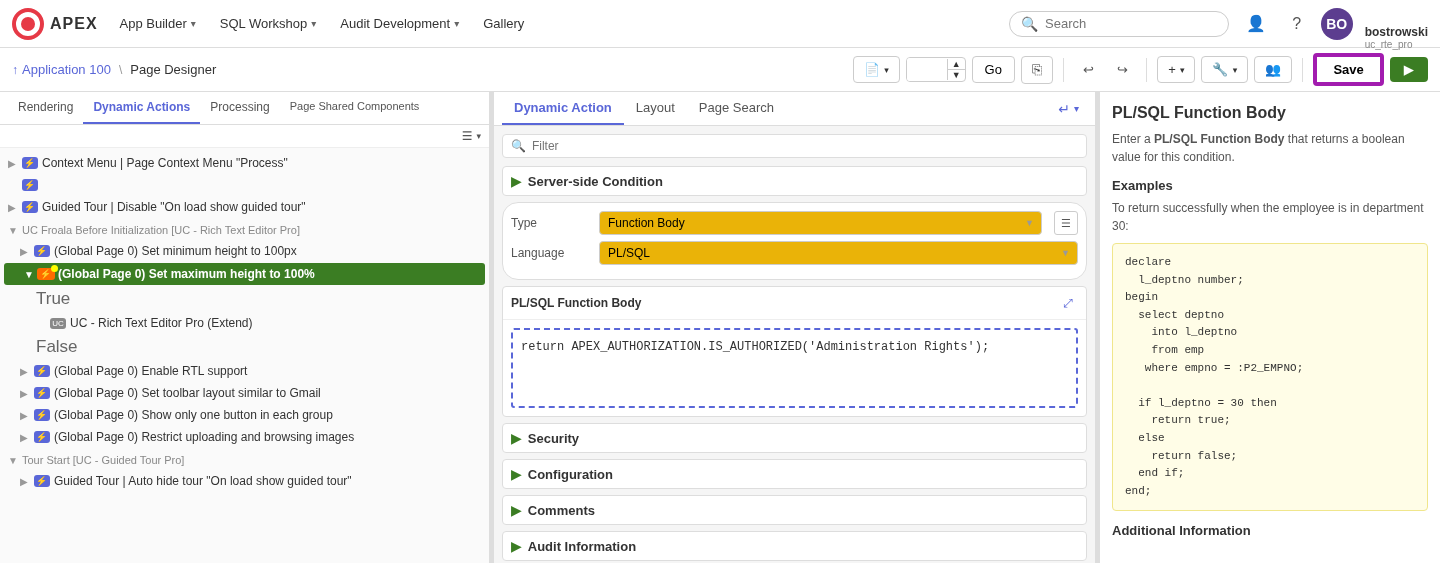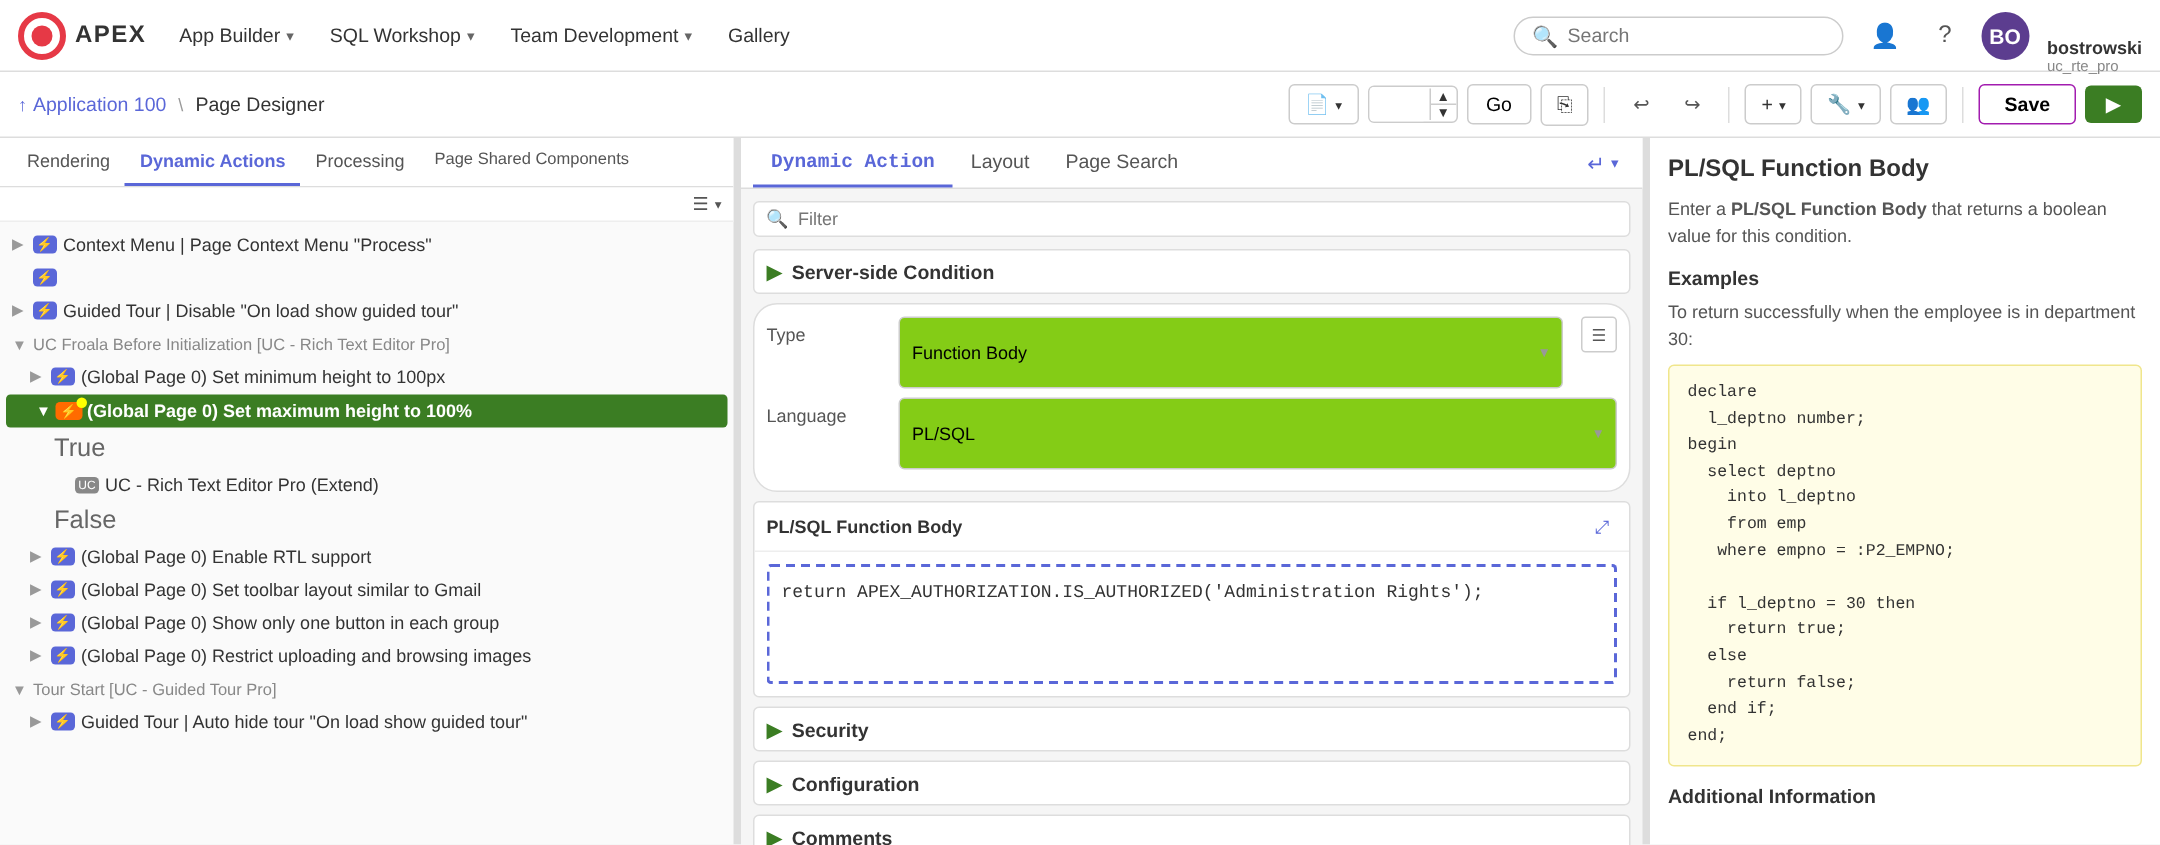--- a/index.html
+++ b/index.html
@@ -61,21 +61,21 @@
     .toolbar-go-btn {
       padding: 5px 12px; border: 1px solid #ccc; border-radius: 4px;
       background: #fff; cursor: pointer; font-size: 13px;
     }
     .toolbar-undo-btn {
       width: 28px; height: 28px; display: flex; align-items: center; justify-content: center;
       border-radius: 4px; cursor: pointer; color: #555;
     }
     .toolbar-divider { width: 1px; height: 24px; background: #ddd; margin: 0 4px; }
     .save-btn {
-      padding: 5px 16px; border: 1px solid #a21caf; border-radius: 4px;
+      padding: 5px 16px; border: 4px solid #a21caf; border-radius: 4px;
       background: #fff; cursor: pointer; font-size: 13px; font-weight: 600;
     }
     .run-btn {
       padding: 5px 14px; border-radius: 4px; background: #3b7d23;
       border: none; cursor: pointer; color: #fff;
     }
 
     
     .main-layout { display: flex; height: calc(563px - 48px - 44px); }
 
@@ -99,21 +99,21 @@
     .tree-label { flex: 1; font-size: 12px; }
     .tree-section { padding: 4px 8px; font-size: 11px; color: #888; display: flex; align-items: center; gap: 4px; margin-top: 2px; }
     .tree-true-false { padding: 3px 8px 3px 36px; font-size: 17px; color: #666; }
 
     
     .middle-panel { flex: 1; display: flex; flex-direction: column; background: #f5f5f5; border-right: 1px solid #ddd; min-width: 0; }
     .middle-tabs { display: flex; background: #fff; border-bottom: 1px solid #ddd; padding: 0 8px; align-items: center; }
     .middle-tab {
       padding: 8px 12px; font-size: 13px; cursor: pointer; color: #555; border-bottom: 2px solid transparent;
     }
-    .middle-tab.active { color: #5a67d8; border-bottom-color: #5a67d8; font-weight: 600; font-family: Liberation Mono, monospace; }
+    .middle-tab.active { color: #5a67d8; border-bottom-color: #5a67d8; font-weight: 600; }
     .middle-tab-spacer { flex: 1; }
     .middle-tab-action { display: flex; align-items: center; gap: 4px; color: #5a67d8; cursor: pointer; padding: 4px 8px; }
 
     .middle-content { flex: 1; overflow-y: auto; padding: 8px; }
 
     .filter-bar {
       display: flex; align-items: center; border: 1px solid #ddd; border-radius: 4px;
       background: #fff; padding: 4px 8px; gap: 6px; margin-bottom: 8px;
     }
     .filter-bar input { border: none; outline: none; font-size: 12px; flex: 1; }
@@ -123,22 +123,22 @@
       display: flex; align-items: center; gap: 6px; padding: 6px 8px;
       background: #fff; border: 1px solid #ddd; border-radius: 4px; margin-bottom: 6px; cursor: pointer;
     }
     .section-title { font-size: 13px; font-weight: 600; }
 
     .form-section { background: #fff; border: 1px solid #ddd; border-radius: 16px; padding: 8px; margin-bottom: 6px; }
     .form-row { display: flex; align-items: flex-start; gap: 8px; margin-bottom: 6px; }
     .form-label { width: 80px; font-size: 12px; color: #555; padding-top: 5px; flex-shrink: 0; }
     .form-select-wrapper { position: relative; flex: 1; }
     .form-select-wrapper select {
-      width: 100%; border: 1px solid #ccc; border-radius: 4px; padding: 16px 8px;
-      font-size: 12px; background: #84cc16; appearance: none; cursor: pointer;
+      width: 100%; border: 1px solid #ccc; border-radius: 4px; padding: 4px 8px;
+      font-size: 12px; background: #eab308; appearance: none; cursor: pointer;
     }
     .form-select-wrapper::after {
       content: '▼'; position: absolute; right: 8px; top: 50%; transform: translateY(-50%);
       font-size: 9px; color: #999; pointer-events: none;
     }
     .form-select-icons { display: flex; align-items: center; gap: 4px; margin-left: 4px; }
     .form-icon-btn {
       width: 24px; height: 24px; display: flex; align-items: center; justify-content: center;
       border: 1px solid #ccc; border-radius: 3px; cursor: pointer; color: #555; font-size: 11px;
       background: #fff;
@@ -194,21 +194,21 @@
 
   <div class="nav-menu-item">
     <span>App Builder</span>
     <span class="nav-chevron">▾</span>
   </div>
   <div class="nav-menu-item">
     <span>SQL Workshop</span>
     <span class="nav-chevron">▾</span>
   </div>
   <div class="nav-menu-item">
-    <span>Team Development</span>
+    <span>Audit Development</span>
     <span class="nav-chevron">▾</span>
   </div>
   <div class="nav-menu-item">
     <span>Gallery</span>
   </div>
 
   <div class="nav-spacer"></div>
 
   <div class="search-bar">
     <span class="search-icon-sm">🔍</span>

